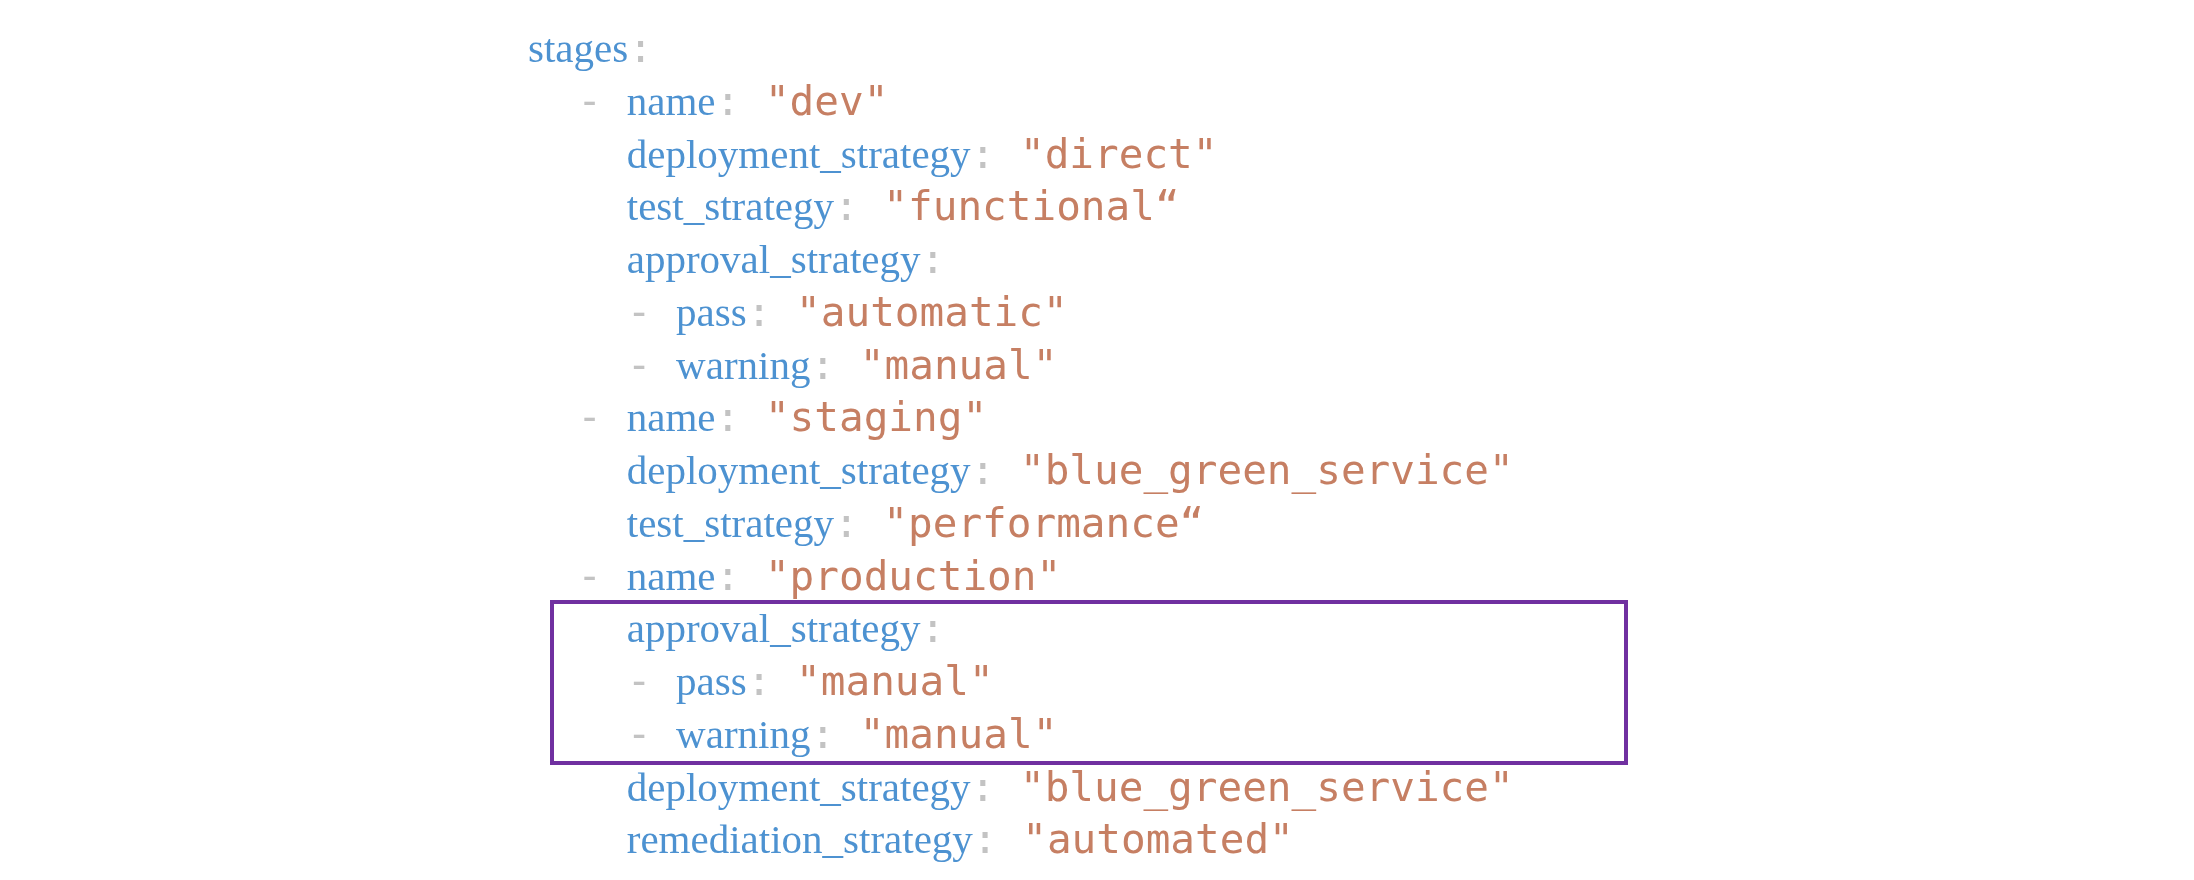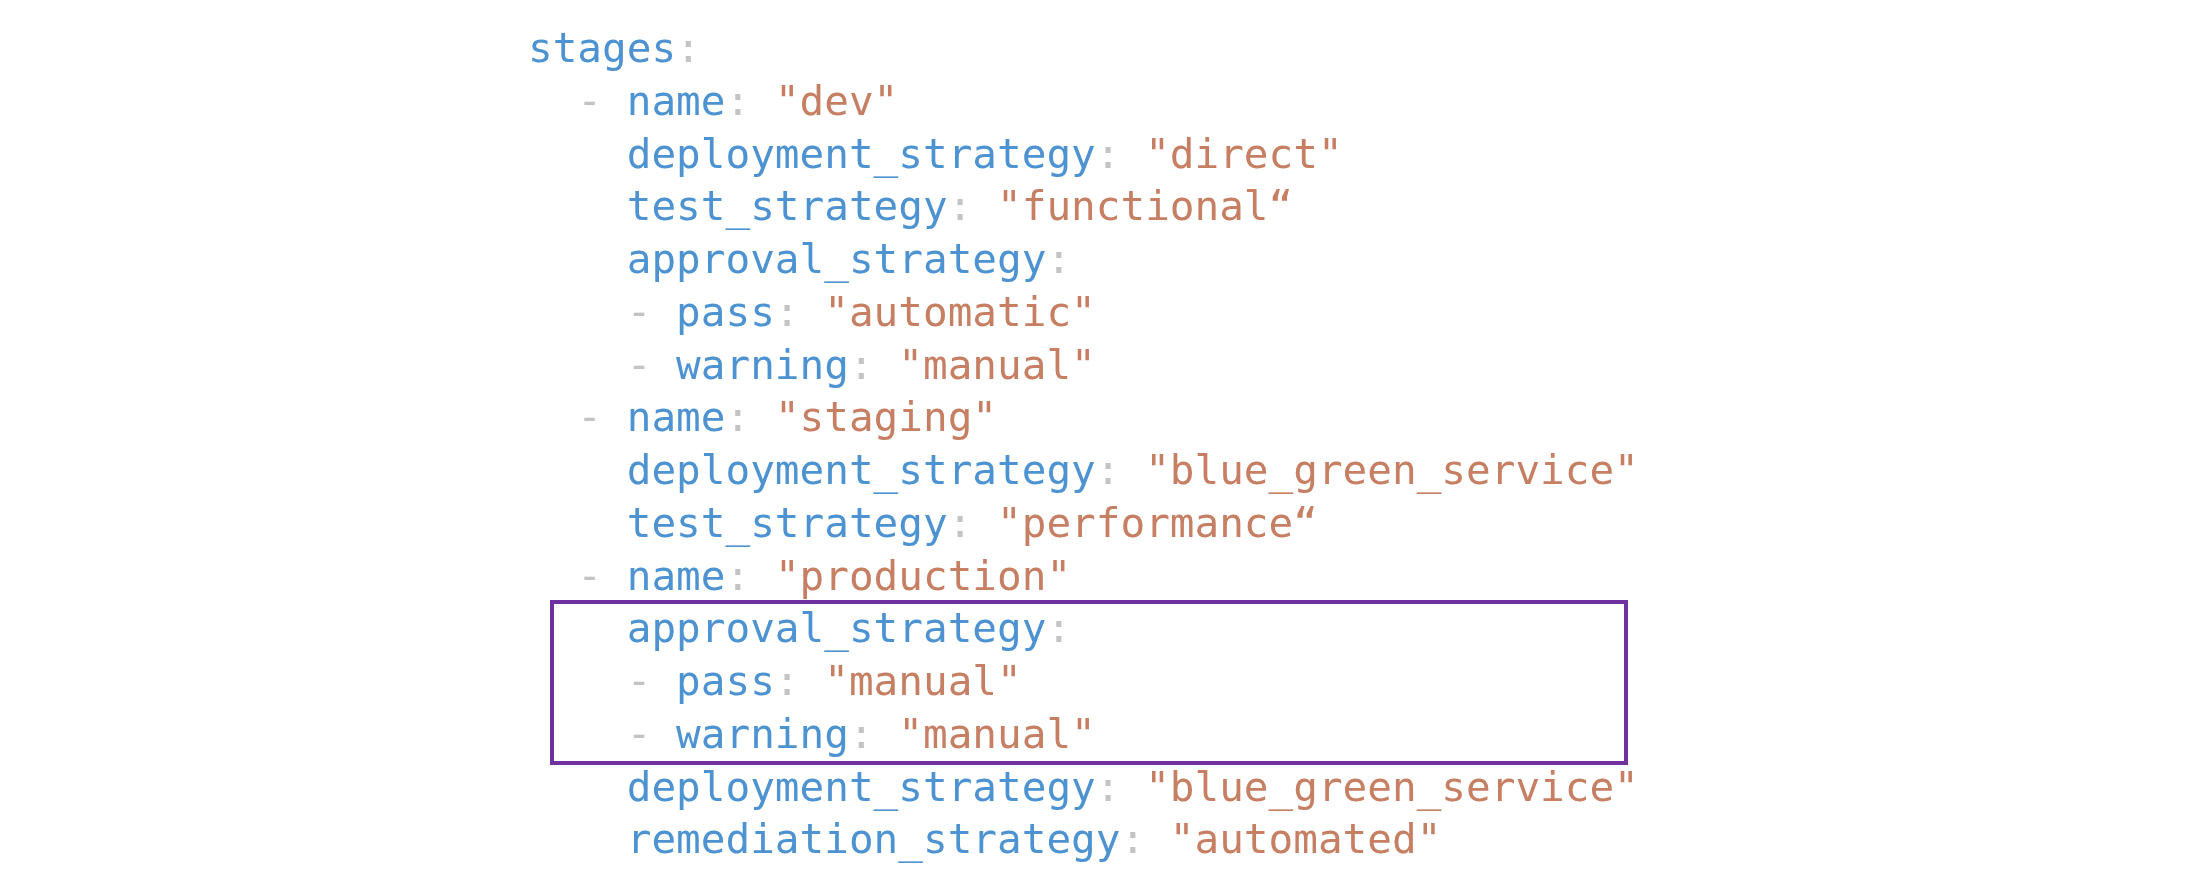--- a/index.html
+++ b/index.html
@@ -19,21 +19,21 @@
     position: absolute;
     left: 528px;
     top: 22px;
     margin: 0;
     font-size: 41px;
     line-height: 52.75px;
     white-space: pre;
     font-family: "DejaVu Sans Mono", "Liberation Mono", monospace;
   }
   .code-line { height: 52.75px; }
-  .tok-key         { color: var(--key-color, #4d92d1); }
+  .tok-key         { color: var(--key-color, #4d92d1); font-family: Liberation Serif, serif; }
   .tok-punctuation { color: var(--punc-color, #c3c3c3); }
   .tok-string      { color: var(--str-color, #c67f63); }
   .highlight-box {
     position: absolute;
     left: 550px;
     width: 1078px;
     border: 4px solid var(--hl-color, #7030a0);
     background: transparent;
     box-sizing: border-box;
   }

